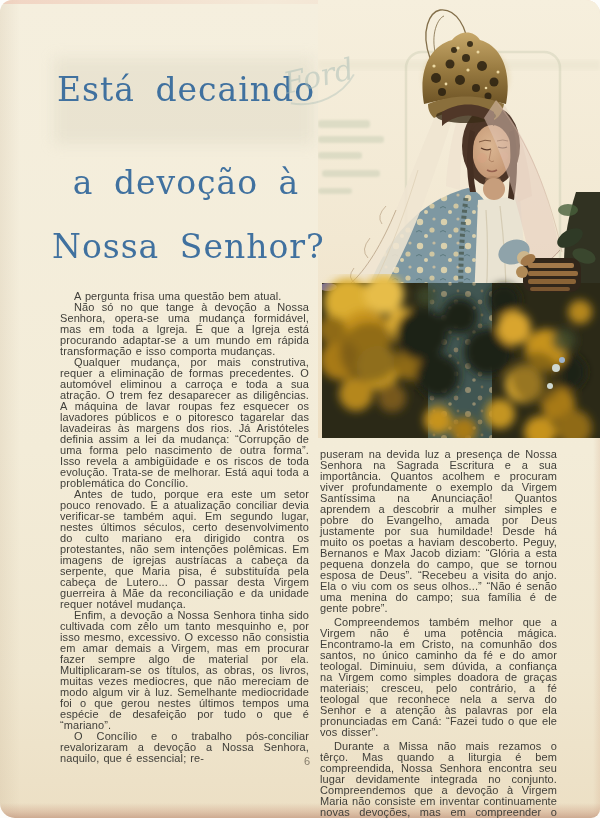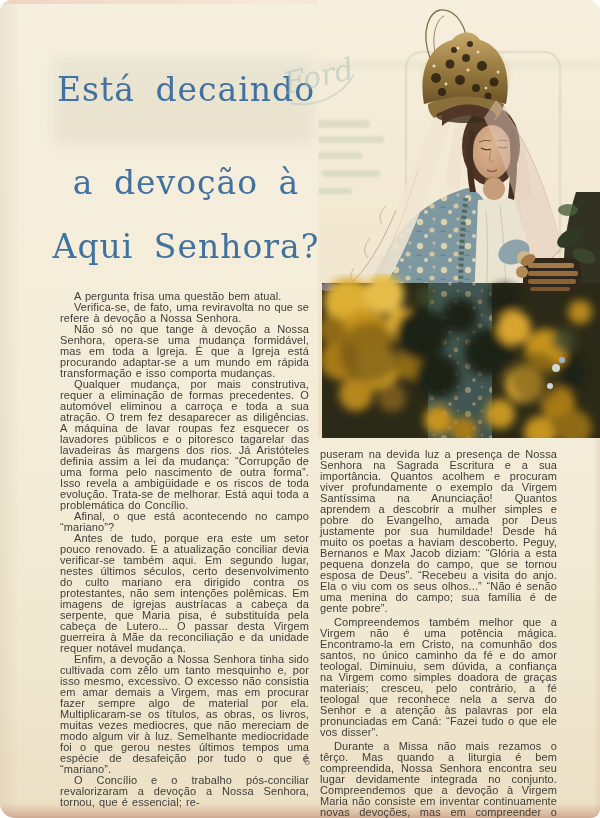--- a/index.html
+++ b/index.html
@@ -38,21 +38,21 @@
 </head>
 <body>
 
 <div class="page">
 
   <div class="ghost-tint"></div>
 
   <div class="title">
     <div class="t-line t1">Está decaindo</div>
     <div class="t-line t2">a devoção à</div>
-    <div class="t-line t3">Aqui Senhora?</div>
+    <div class="t-line t3">Nossa Senhor?</div>
   </div>
 
   <div class="photo">
     <svg width="282" height="438" viewBox="0 0 282 438" xmlns="http://www.w3.org/2000/svg">
       <defs>
         <linearGradient id="bgGrad" x1="0" y1="0" x2="0" y2="1">
           <stop offset="0" stop-color="#f6efdd"></stop>
             <stop offset=".55" stop-color="#f2e8d2"></stop>
             <stop offset="1" stop-color="#eedfc3"></stop>
         </linearGradient>
@@ -229,27 +229,25 @@
 
   <div class="ghost-ford">
     <svg width="80" height="58" viewBox="0 0 80 58" xmlns="http://www.w3.org/2000/svg">
       <text x="4" y="32" font-family="DejaVu Serif, serif" font-style="italic" font-size="30" fill="#a9bdb6">Ford</text>
       <path d="M6,42 C30,52 58,46 74,28" stroke="#a9bdb6" stroke-width="2" fill="none" opacity=".8"></path>
     </svg>
   </div>
 
   <div class="col col-left">
       <p>A pergunta frisa uma questão bem atual.</p>
-      <p>Verifica-se, de fato, uma reviravolta no que se refere à devoção a Nossa Senhora.</p>
       <p>Não só no que tange à devoção a Nossa Senhora, opera-se uma mudança formidável, mas em toda a Igreja. É que a Igreja está procurando adaptar-se a um mundo em rápida transformação e isso comporta mudanças.</p>
       <p>Qualquer mudança, por mais construtiva, requer a eliminação de formas precedentes. O automóvel eliminou a carroça e toda a sua atração. O trem fez desaparecer as diligências. A máquina de lavar roupas fez esquecer os lavadores públicos e o pitoresco tagarelar das lavadeiras às margens dos rios. Já Aristóteles definia assim a lei da mudança: “Corrupção de uma forma pelo nascimento de outra forma”. Isso revela a ambigüidade e os riscos de toda evolução. Trata-se de melhorar. Está aqui toda a problemática do Concílio.</p>
-      <p>Afinal, o que está acontecendo no campo “mariano”?</p>
       <p>Antes de tudo, porque era este um setor pouco renovado. E a atualização conciliar devia verificar-se também aqui. Em segundo lugar, nestes últimos séculos, certo desenvolvimento do culto mariano era dirigido contra os protestantes, não sem intenções polêmicas. Em imagens de igrejas austríacas a cabeça da serpente, que Maria pisa, é substituída pela cabeça de Lutero... O passar desta Virgem guerreira à Mãe da reconciliação e da unidade requer notável mudança.</p>
       <p>Enfim, a devoção a Nossa Senhora tinha sido cultivada com zêlo um tanto mesquinho e, por isso mesmo, excessivo. O excesso não consistia em amar demais a Virgem, mas em procurar fazer sempre algo de material por ela. Multiplicaram-se os títulos, as obras, os livros, muitas vezes mediocres, que não mereciam de modo algum vir à luz. Semelhante mediocridade foi o que gerou nestes últimos tempos uma espécie de desafeição por tudo o que é “mariano”.</p>
-      <p>O Concílio e o trabalho pós-conciliar revalorizaram a devoção a Nossa Senhora, tornou, que é essencial; re-</p>
+      <p>O Concílio e o trabalho pós-conciliar revalorizaram a devoção a Nossa Senhora, naquilo, que é essencial; re-</p>
     </div>
   <div class="col col-right">
       <p class="noindent">puseram na devida luz a presença de Nossa Senhora na Sagrada Escritura e a sua importância. Quantos acolhem e procuram viver profundamente o exemplo da Virgem Santíssima na Anunciação! Quantos aprendem a descobrir a mulher simples e pobre do Evangelho, amada por Deus justamente por sua humildade! Desde há muito os poetas a haviam descoberto. Peguy, Bernanos e Max Jacob diziam: “Glória a esta pequena donzela do campo, que se tornou esposa de Deus”. “Recebeu a visita do anjo. Ela o viu com os seus olhos...” “Não é senão uma menina do campo; sua família é de gente pobre”.</p>
       <p>Compreendemos também melhor que a Virgem não é uma potência mágica. Encontramo-la em Cristo, na comunhão dos santos, no único caminho da fé e do amor teologal. Diminuiu, sem dúvida, a confiança na Virgem como simples doadora de graças materiais; cresceu, pelo contrário, a fé teologal que reconhece nela a serva do Senhor e a atenção às palavras por ela pronunciadas em Caná: “Fazei tudo o que ele vos disser”.</p>
       <p>Durante a Missa não mais rezamos o têrço. Mas quando a liturgia é bem compreendida, Nossa Senhora encontra seu lugar devidamente integrada no conjunto. Compreendemos que a devoção à Virgem Maria não consiste em inventar continuamente novas devoções, mas em compreender o lugar de destaque que ela ocupa na liturgia do Advento e do Natal e o lugar que tem na Missa. Cada dia a celebramos no coração do mistério, imediatamente an-</p>
     </div>
 
   <div class="page-number">6</div>
 
   <div class="edge-top"></div>

